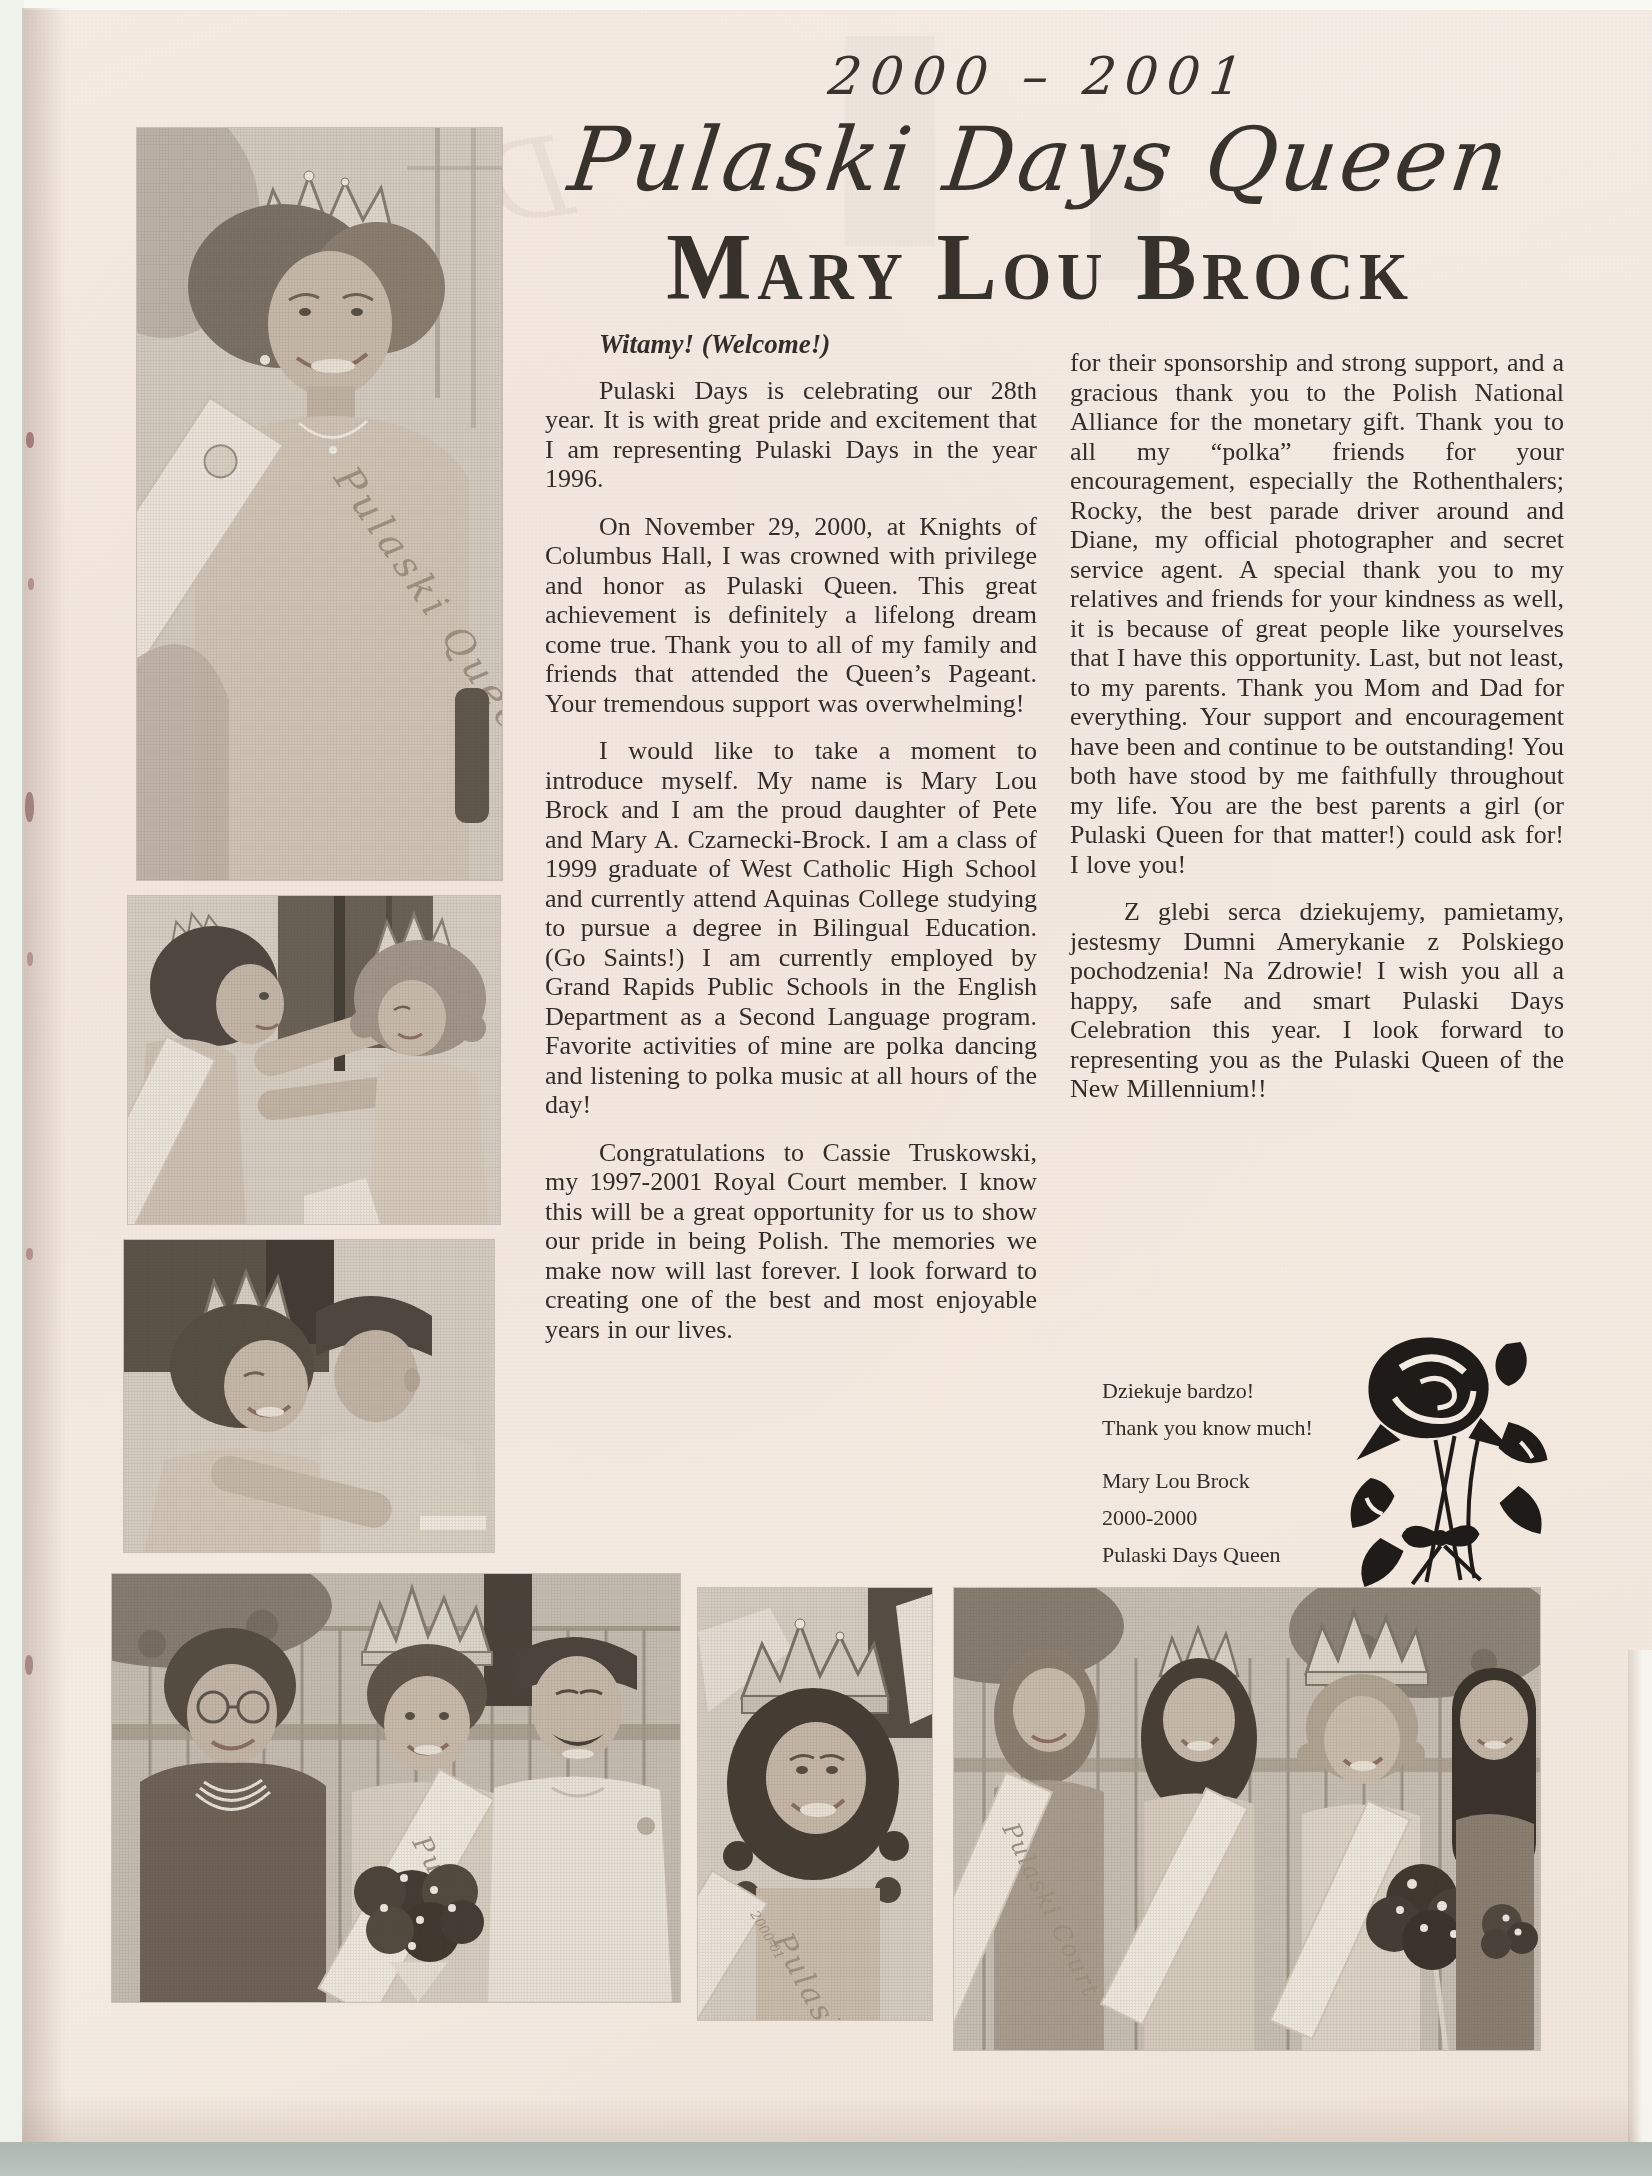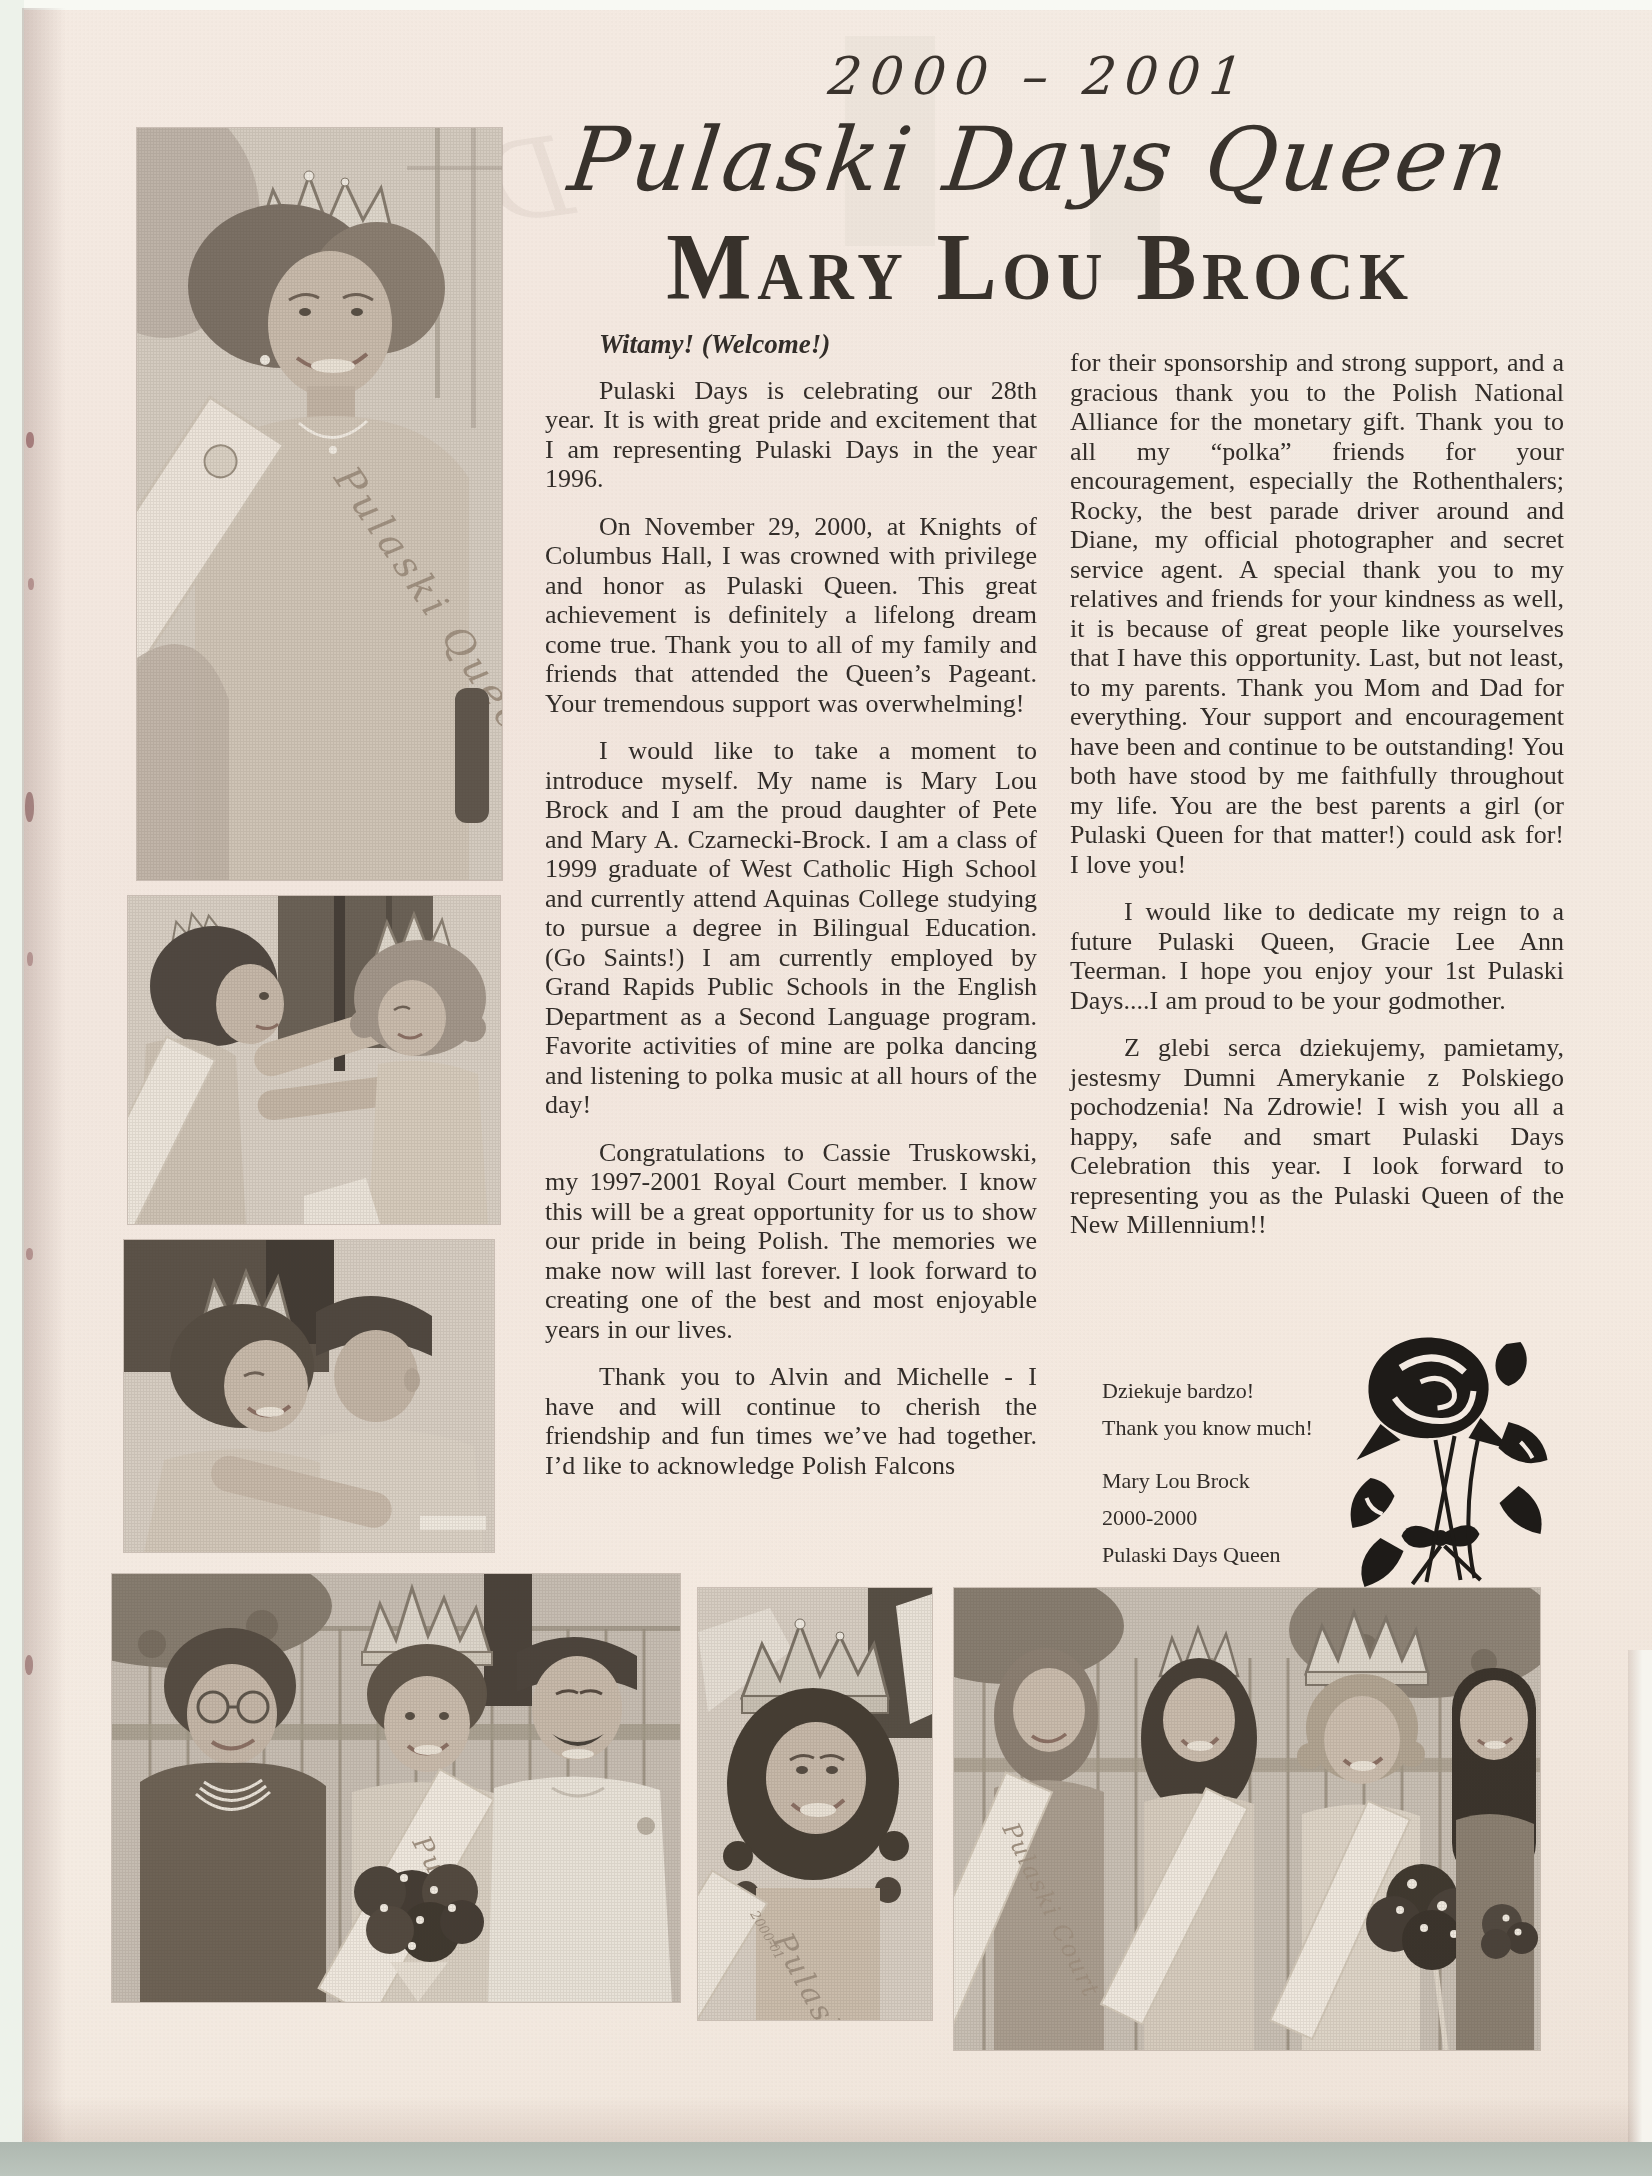--- a/index.html
+++ b/index.html
@@ -184,26 +184,24 @@
       <rect x="296" y="276" width="66" height="14" fill="#eee8de"></rect>
     </svg>
   </div>
 
   <div class="col" style="left:545px;top:314px;width:492px;">
     <div class="salutation">Witamy!  (Welcome!)</div>
     <p class="indent">Pulaski Days is celebrating our 28th year.  It is with great pride and excitement that I am representing Pulaski Days in the year 1996.</p>
     <p class="indent">On November 29, 2000, at Knights of Columbus Hall, I was crowned with privilege and honor as Pulaski Queen.  This great achievement is definitely a lifelong dream come true.  Thank you to all of my family and friends that attended the Queen’s Pageant.  Your tremendous support was overwhelming!</p>
     <p class="indent">I would like to take a moment to introduce myself.  My name is Mary Lou Brock and I am the proud daughter of Pete and Mary A. Czarnecki-Brock. I am a class of 1999 graduate of West Catholic High School and currently attend Aquinas College studying to pursue a degree in Bilingual Education. (Go Saints!)  I am currently employed by Grand Rapids Public Schools in the English Department as a Second Language program. Favorite activities of mine are polka dancing and listening to polka music at all hours of the day!</p>
     <p class="indent">Congratulations to Cassie Truskowski, my 1997-2001 Royal Court member.  I know this will be a great opportunity for us to show our pride in being Polish. The memories we make now will last forever.  I look forward to creating one of the best and most enjoyable years in our lives.</p>
-    <p class="indent">Thank you to Alvin and Michelle - I have and will continue to cherish the friendship and fun times we’ve had together.  I’d like to acknowledge Polish Falcons</p>
   </div>
 
   <div class="col" style="left:1070px;top:348px;width:494px;">
     <p>for their sponsorship and strong support, and a gracious thank you to the Polish National Alliance for the monetary gift. Thank you to all my “polka” friends for your encouragement, especially the Rothenthalers;  Rocky, the best parade driver around and Diane, my official photographer and secret service agent.  A special thank you to my relatives and friends for your kindness as well, it is because of great people like yourselves that I have this opportunity.  Last, but not least, to my parents.  Thank you Mom and Dad for everything.  Your support and encouragement have been and continue to be outstanding! You both have stood by me faithfully throughout my life.  You are the best parents a girl (or Pulaski Queen for that matter!) could ask for!  I love you!</p>
-    <p class="indent">I would like to dedicate my reign to a future Pulaski Queen, Gracie Lee Ann Teerman.   I hope you enjoy your 1st Pulaski Days....I am proud to be your godmother.</p>
     <p class="indent">Z glebi serca dziekujemy, pamietamy, jestesmy Dumni Amerykanie z Polskiego pochodzenia!  Na Zdrowie!  I wish you all a happy, safe and smart Pulaski Days Celebration this year.   I look forward to representing you as the Pulaski Queen of the New Millennium!!</p>
   </div>
 
   <div class="signoff">
     <div>Dziekuje bardzo!</div>
     <div>Thank you know much!</div>
     <div class="gap"></div>
     <div>Mary Lou Brock</div>
     <div>2000-2000</div>
     <div>Pulaski Days Queen</div>

